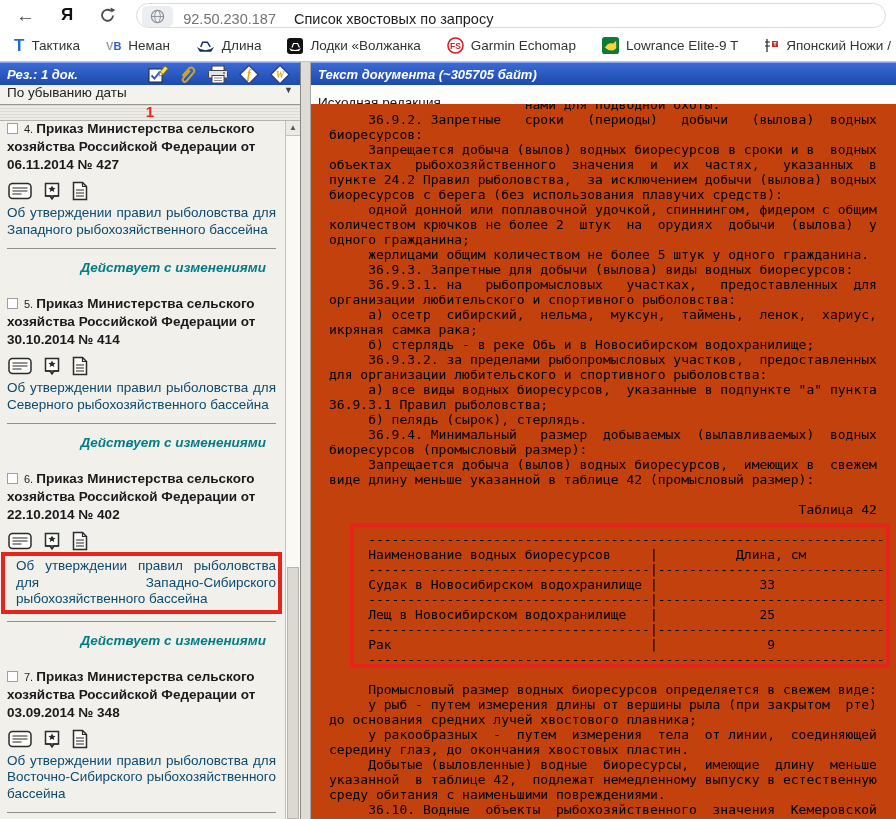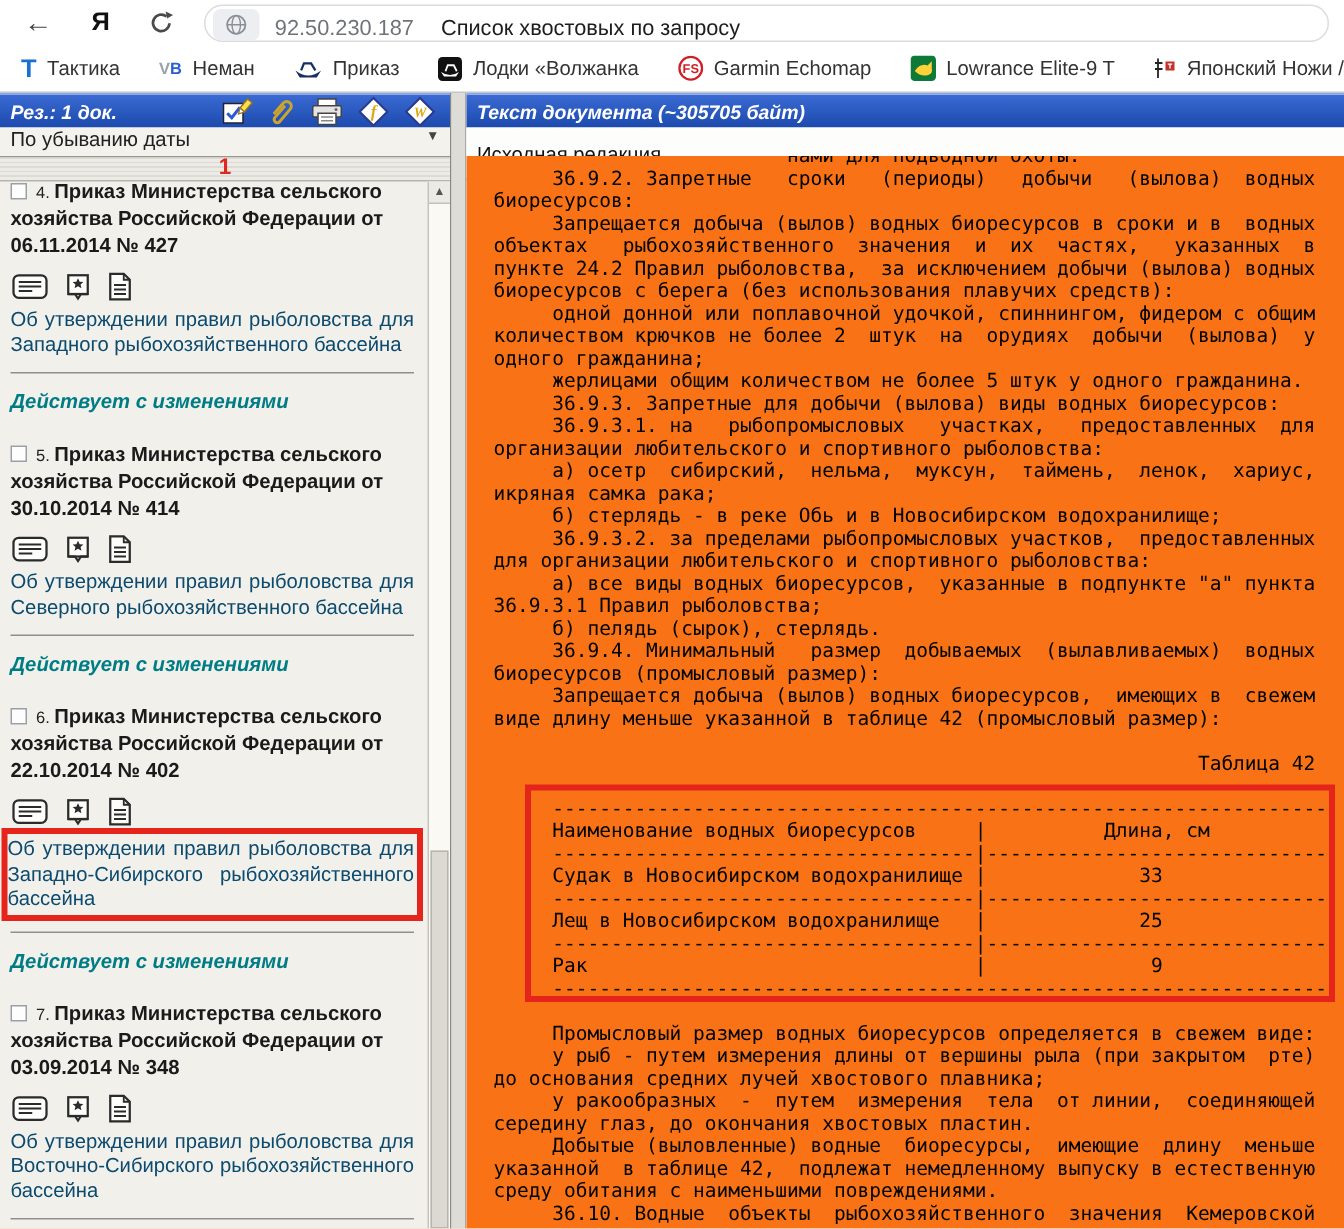--- a/index.html
+++ b/index.html
@@ -48,35 +48,35 @@
   .doc-list{position:absolute;top:59px;left:0;right:0;bottom:0;overflow:hidden}
   .doc-item{padding:7px 24px 0 7px}
   .doc-item.first{margin-top:-9px}
   .chk{display:inline-block;width:11px;height:11px;background:#fdfdfd;border:1px solid #9aa0a4;
        vertical-align:-1px;margin-right:4px}
   .doc-num{font-size:11px;color:#222;margin:0 3px 0 2px}
   .doc-title{font-size:13.5px;font-weight:bold;color:#1a1a1a;line-height:16px}
   .doc-icons{display:flex;gap:11px;align-items:flex-end;margin:8px 0 4px 1px}
   .doc-icons span{display:flex;cursor:pointer}
   .doc-subject{font-size:13.5px;color:#0c4a6e;line-height:16.5px;text-align:justify}
-  .subject-hl{border:4px solid #e5241b;margin:-3px -6px -3px -6px;padding:2px 2px 2px 0}
+  .subject-hl{border:4px solid #e5241b;margin:-3px -6px -3px -6px;padding:2px 2px 2px 11px}
   .doc-divider{border:0;border-top:1px solid #8f8f8f;margin:10px 0 0 0}
-  .doc-status{padding-right:10px;margin:11px 0 12px 0;
+  .doc-status{text-align:right;padding-right:10px;margin:11px 0 12px 0;
               color:#007c85;font-weight:bold;font-style:italic;font-size:13.5px}
 
   
   .scrollbar{position:absolute;right:0;top:0;width:15px;bottom:0;background:#faf9f4;border-left:1px solid #c3c2bb}
   .sb-up{height:15px;background:#eceae4;border-bottom:1px solid #c3c2bb;font-size:8px;text-align:center;
          line-height:14px;color:#555;cursor:pointer}
   .sb-thumb{position:absolute;left:1px;right:1px;top:446px;bottom:0;background:#dbd9d2;border:1px solid #b7b5ae;cursor:grab}
 
   
   .revision-row{height:35px;background:#fdfdfc;border-bottom:1px solid #9b9b95;font-size:13.5px;
                 display:flex;align-items:center;padding-left:7px;color:#111}
-  .doc-text-area{position:absolute;top:42px;left:0;right:0;bottom:0;overflow:hidden;background:#f97316}
+  .doc-text-area{position:absolute;top:42px;left:0;right:0;bottom:0;overflow:hidden;background:#c2410c}
   .doc-text-area pre{margin:-7px 0 0 18px;font-family:"DejaVu Sans Mono",monospace;
                      font-size:13px;line-height:15px;color:#000}
   .red-frame-table{position:absolute;left:39px;top:461px;width:540px;height:145px;
                    border:4px solid #e5241b;pointer-events:none}
 </style>
 </head>
 <body>
 
 <div class="screen">
 
@@ -109,21 +109,21 @@
     </span>
     <span class="bm">
       <span class="fav-nb">V<b>B</b></span>
       <span>Неман</span>
     </span>
     <span class="bm">
       <svg width="19" height="14" viewBox="0 0 20 14">
           <path d="M1 8 q9 7 18 0 l-3 5 h-12 z" fill="#16315e"></path>
           <path d="M5 8 l2 -5 h5 l3 5" fill="none" stroke="#16315e" stroke-width="1.6"></path>
         </svg>
-      <span>Приказ</span>
+      <span>Длина</span>
     </span>
     <span class="bm">
       <svg width="16" height="16" viewBox="0 0 16 16">
           <rect width="16" height="16" rx="3" fill="#111"></rect>
           <path d="M2 10 q6 4 12 0 l-2 3 h-8 z" fill="#fff"></path>
           <path d="M5 9.5 l1.5 -4 h4 l2 4" fill="none" stroke="#fff" stroke-width="1.2"></path>
         </svg>
       <span>Лодки «Волжанка</span>
     </span>
     <span class="bm">

